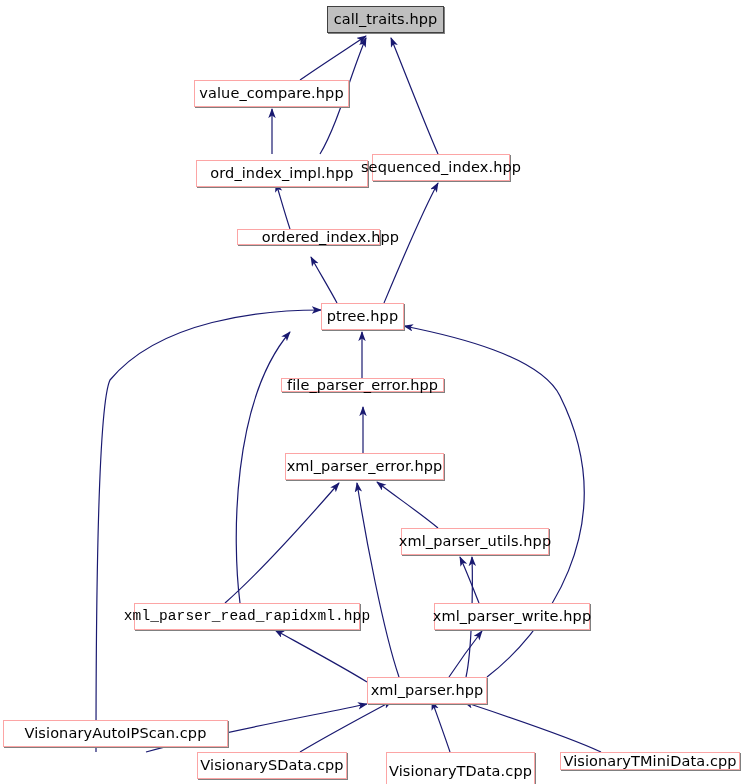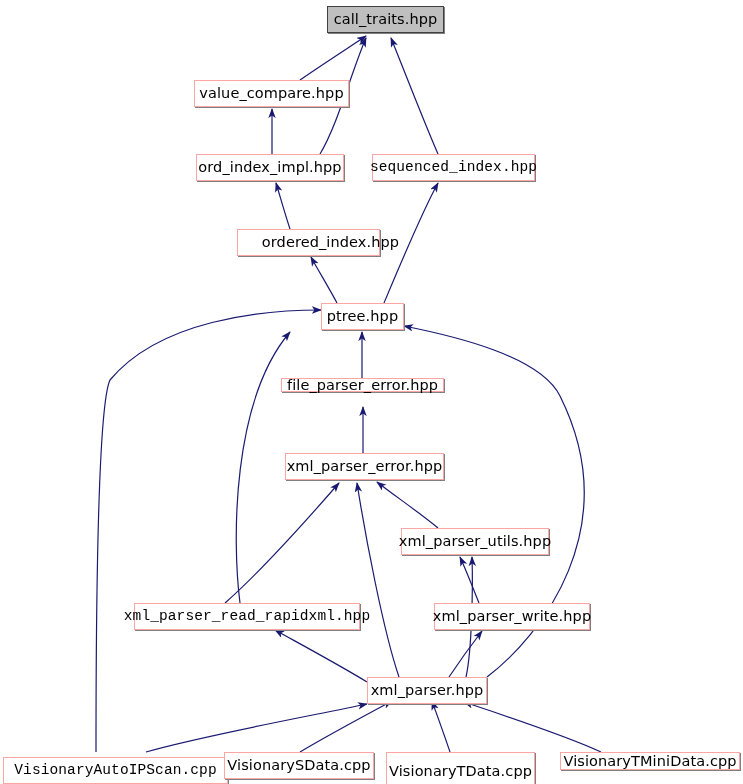--- a/index.html
+++ b/index.html
@@ -88,27 +88,27 @@
       </g>
   </svg>
 
   <div id="node-layer">
       <div class="node current" style="left: 327px; top: 6px; width: 117px; height: 27px;">
         <span class="label">call_traits.hpp</span>
       </div>
       <div class="node" style="left: 194px; top: 80px; width: 155px; height: 27px;">
         <span class="label">value_compare.hpp</span>
       </div>
-      <div class="node" style="left: 196px; top: 154px; width: 148px; height: 27px;">
+      <div class="node" style="left: 196px; top: 160px; width: 172px; height: 27px;">
         <span class="label">ord_index_impl.hpp</span>
       </div>
-      <div class="node" style="left: 372px; top: 154px; width: 163px; height: 27px; font-family: Liberation Mono, monospace;">
+      <div class="node" style="left: 372px; top: 154px; width: 138px; height: 27px;">
         <span class="label">sequenced_index.hpp</span>
       </div>
-      <div class="node" style="left: 237px; top: 229px; width: 143px; height: 27px; padding-left: 44px;">
+      <div class="node" style="left: 237px; top: 229px; width: 143px; height: 16px; padding-left: 44px;">
         <span class="label">ordered_index.hpp</span>
       </div>
       <div class="node" style="left: 321px; top: 303px; width: 83px; height: 27px;">
         <span class="label">ptree.hpp</span>
       </div>
       <div class="node" style="left: 281px; top: 378px; width: 163px; height: 14px;">
         <span class="label">file_parser_error.hpp</span>
       </div>
       <div class="node" style="left: 285px; top: 453px; width: 159px; height: 27px;">
         <span class="label">xml_parser_error.hpp</span>
@@ -118,24 +118,24 @@
       </div>
       <div class="node" style="left: 134px; top: 603px; width: 226px; height: 27px; font-family: Liberation Mono, monospace;">
         <span class="label">xml_parser_read_rapidxml.hpp</span>
       </div>
       <div class="node" style="left: 434px; top: 603px; width: 156px; height: 27px;">
         <span class="label">xml_parser_write.hpp</span>
       </div>
       <div class="node" style="left: 367px; top: 677px; width: 120px; height: 27px;">
         <span class="label">xml_parser.hpp</span>
       </div>
-      <div class="node" style="left: 3px; top: 757px; width: 225px; height: 27px; font-family: Liberation Mono, monospace;">
+      <div class="node" style="left: 3px; top: 720px; width: 225px; height: 27px;">
         <span class="label">VisionaryAutoIPScan.cpp</span>
       </div>
-      <div class="node" style="left: 224px; top: 752px; width: 150px; height: 27px;">
+      <div class="node" style="left: 197px; top: 752px; width: 150px; height: 27px;">
         <span class="label">VisionarySData.cpp</span>
       </div>
       <div class="node" style="left: 386px; top: 752px; width: 149px; height: 39px;">
         <span class="label">VisionaryTData.cpp</span>
       </div>
       <div class="node" style="left: 560px; top: 752px; width: 180px; height: 18px;">
         <span class="label">VisionaryTMiniData.cpp</span>
       </div>
     </div>
 

